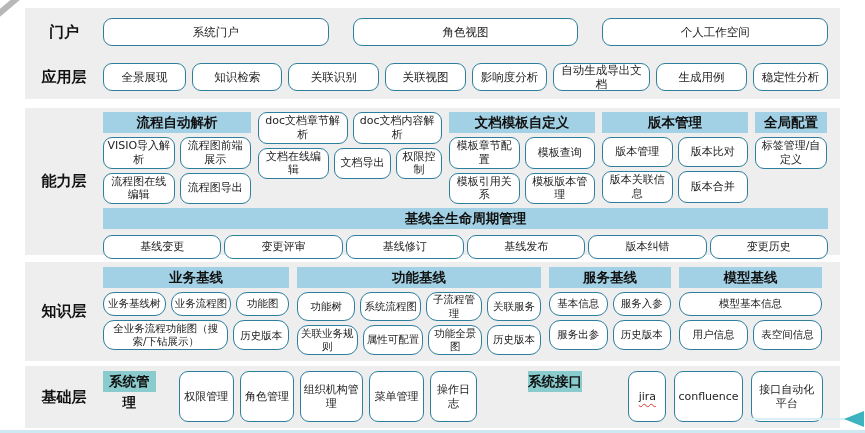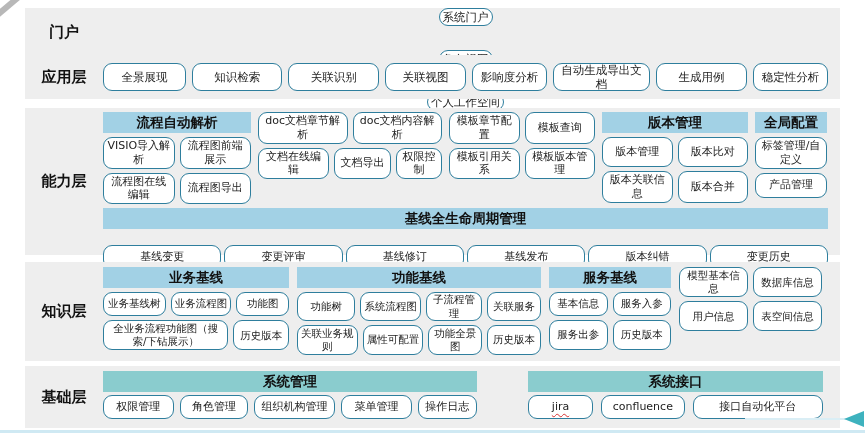--- a/index.html
+++ b/index.html
@@ -11,49 +11,49 @@
   .content{flex:1;display:flex;box-sizing:border-box;padding-right:12px;align-items:center;}
   .btn{background:#fff;border:1.6px solid #2e7e9d;border-radius:9px;display:flex;align-items:center;
        justify-content:center;text-align:center;font-size:11px;color:#222;box-sizing:border-box;
        padding:1px 3px;line-height:1.25;}
   .hdr{background:#a2d1e5;font-weight:bold;font-size:13.5px;color:#111;text-align:center;
        height:21px;line-height:21px;}
   .hdr.teal{background:#8accce;}
   .row{display:flex;gap:5px;}
   
   #band-portal{top:8px;height:48px;}
-  #band-portal .content{gap:24px;flex-direction:column;}
+  #band-portal .content{gap:24px;}
   #band-portal .btn{height:28px;flex:1;font-size:11.5px;}
   #band-app{top:55px;height:44px;}
   #band-app .content{gap:6px;}
   #band-app .btn{height:28px;font-size:11.5px;}
   
   #band-cap{top:108px;height:147px;}
   #band-cap .content{align-items:stretch;padding-top:4px;padding-bottom:5px;}
   .cap-wrap{flex:1;display:flex;flex-direction:column;gap:4px;}
   .cap-groups{display:flex;gap:7px;}
   .cap-group{display:flex;flex-direction:column;gap:4px;}
   .r1{min-height:30px;}
   .r2{min-height:25px;}
   .r1 .btn,.r2 .btn,.r3 .btn,.r4 .btn{flex:1;}
-  .baseline-row{display:flex;gap:3px;min-height:24px;margin-top:12px;}
+  .baseline-row{display:flex;gap:3px;min-height:24px;margin-top:2px;}
   .baseline-row .btn{flex:1;}
   
   #band-knw{top:262px;height:99px;}
   #band-knw .content{align-items:stretch;padding-top:5px;padding-bottom:6px;}
   .knw-groups{flex:1;display:flex;gap:8px;}
   .knw-group{display:flex;flex-direction:column;gap:4px;}
   .r3{min-height:24px;}
   .r4{min-height:30px;}
-  #band-knw .btn{font-size:10.5px;}
+  #band-knw .btn{font-size:10.5px;border-radius:11px;}
   
   #band-fnd{top:366px;height:62px;}
   #band-fnd .content{align-items:stretch;padding-top:5px;padding-bottom:6px;}
   .fnd-groups{flex:1;display:flex;gap:51px;}
-  .fnd-group{display:flex;flex-direction:column;gap:3px;}
+  .fnd-group{display:flex;flex-direction:row;gap:23px;justify-content:space-between;}
   .r5{min-height:24px;display:flex;gap:6px;}
   .r5 .btn{flex:1;}
   .squiggle{text-decoration:underline wavy #d63333 1px;text-underline-offset:3px;}
   
   #corner-slash{position:absolute;left:-8px;top:3px;width:32px;height:6px;background:#b8b8b8;
                 transform:rotate(-40deg);}
   #bottom-line{position:absolute;left:0;bottom:0;width:865px;height:3px;background:#cfe9f3;}
   #arrow-line{position:absolute;left:745px;top:418px;width:102px;height:2px;background:#daeef5;}
   #arrow-head{position:absolute;left:844px;top:411px;width:0;height:0;
               border-top:8px solid transparent;border-bottom:8px solid transparent;
@@ -110,20 +110,21 @@
               <div class="btn">doc文档章节解析</div>
               <div class="btn">doc文档内容解析</div>
             </div>
             <div class="row r2">
               <div class="btn" style="flex:73">文档在线编辑</div>
               <div class="btn" style="flex:57">文档导出</div>
               <div class="btn" style="flex:44">权限控制</div>
             </div>
           </div>
           <div class="cap-group" style="flex:0 0 146px">
+            <div class="hdr">文档模板自定义</div>
             <div class="row r1">
               <div class="btn">模板章节配置</div>
               <div class="btn">模板查询</div>
             </div>
             <div class="row r2">
               <div class="btn">模板引用关系</div>
               <div class="btn">模板版本管理</div>
             </div>
           </div>
           <div class="cap-group" style="flex:0 0 146px">
@@ -134,23 +135,20 @@
             </div>
             <div class="row r2">
               <div class="btn">版本关联信息</div>
               <div class="btn">版本合并</div>
             </div>
           </div>
           <div class="cap-group" style="flex:0 0 72px">
             <div class="hdr">全局配置</div>
             <div class="row r1">
               <div class="btn">标签管理/自定义</div>
-            </div>
-            <div class="row r2">
-              <div class="btn">产品管理</div>
             </div>
           </div>
         </div>
         <div class="hdr">基线全生命周期管理</div>
         <div class="baseline-row">
           <div class="btn">基线变更</div>
           <div class="btn">变更评审</div>
           <div class="btn">基线修订</div>
           <div class="btn">基线发布</div>
           <div class="btn">版本纠错</div>
@@ -196,23 +194,23 @@
           <div class="row r3">
             <div class="btn">基本信息</div>
             <div class="btn">服务入参</div>
           </div>
           <div class="row r4">
             <div class="btn">服务出参</div>
             <div class="btn">历史版本</div>
           </div>
         </div>
         <div class="knw-group" style="flex:0 0 143px">
+          <div class="hdr">模型基线</div>
           <div class="row r3">
             <div class="btn">模型基本信息</div>
-            <div class="btn">数据库信息</div>
           </div>
           <div class="row r4">
             <div class="btn">用户信息</div>
             <div class="btn">表空间信息</div>
           </div>
         </div>
       </div>
     </div>
   </div>
 

